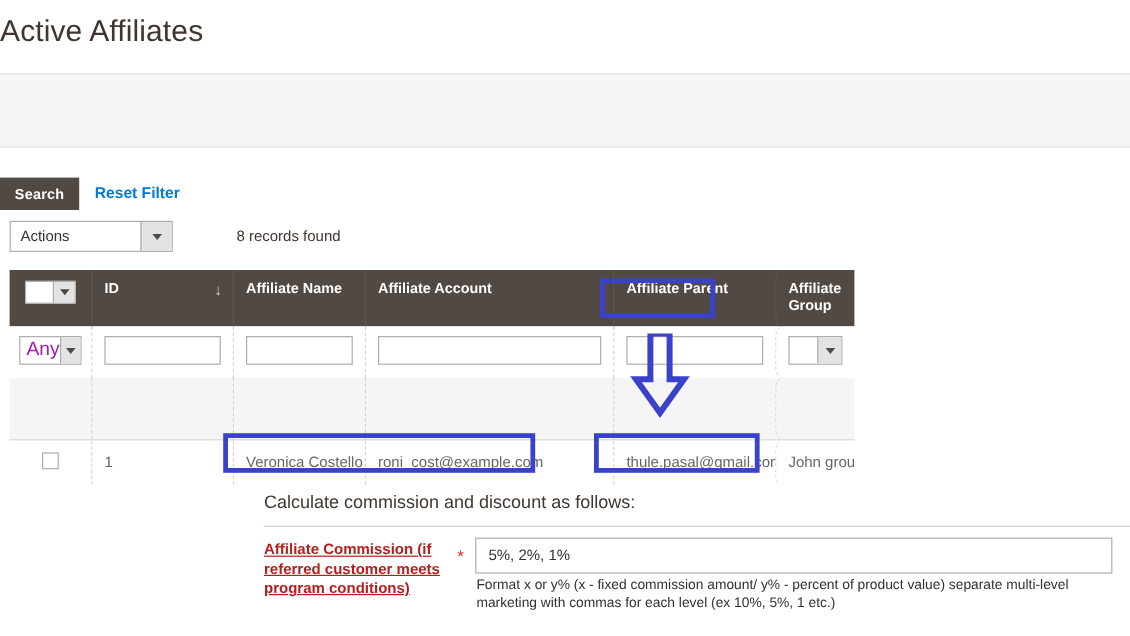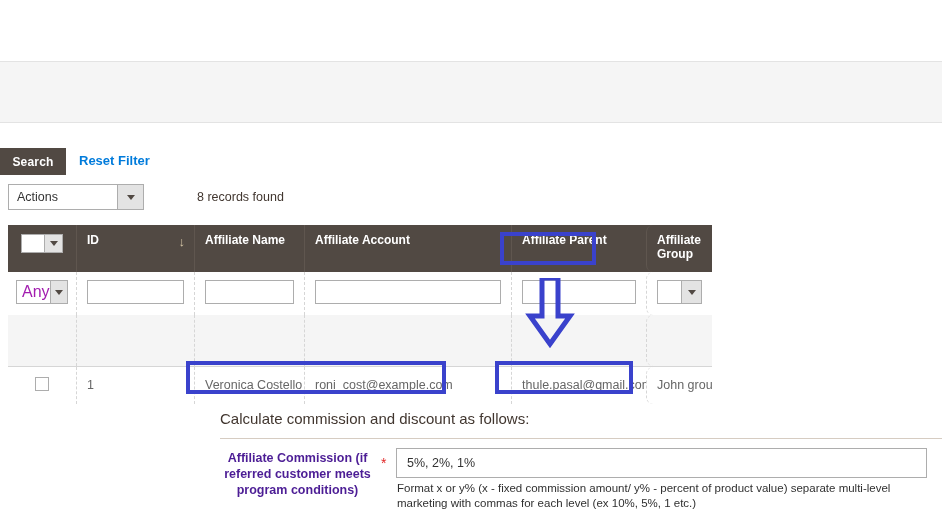--- a/index.html
+++ b/index.html
@@ -181,22 +181,22 @@
   .form-heading {
     position: absolute; left: 220px; top: 5px;
     font-size: 15px; color: #41362f; font-weight: 400;
   }
   .form-divider {
     position: absolute; left: 220px; top: 33px;
     width: 722px; height: 1px; background: #d6ccc2;
   }
   .field-label {
     position: absolute; left: 220px; top: 45px;
-    width: 155px; text-align: center;
-    font-size: 12.5px; font-weight: bold; color: #4c1d95; line-height: 16px;
+    width: 155px; text-align: left;
+    font-size: 12.5px; font-weight: bold; color: #b91c1c; line-height: 16px; text-decoration: underline;
   }
   .required-star {
     position: absolute; left: 381px; top: 50px;
     color: #e22626; font-size: 14px;
   }
   .commission-input {
     position: absolute; left: 396px; top: 448px;
     width: 531px; height: 30px;
     border: 1px solid #adadad; background: #ffffff;
     font-family: "Liberation Sans", sans-serif;
@@ -213,20 +213,21 @@
   .anno-parent-hdr { left: 500px; top: 232px; width: 96px; height: 33px; }
   .anno-name-cell  { left: 186px; top: 361px; width: 260px; height: 33px; }
   .anno-parent-cell{ left: 495px; top: 361px; width: 138px; height: 33px; }
   .anno-arrow { position: absolute; left: 518px; top: 278px; width: 64px; height: 72px; }
 </style>
 </head>
 <body>
 
 <div class="page">
 
+  <div class="page-title">Active Affiliates</div>
 
   <div class="grey-panel"></div>
 
   <div class="search-btn">Search</div>
   <div class="reset-filter">Reset Filter</div>
 
   <div class="actions-select">
     <div class="label">Actions</div>
     <div class="arrowbox">
         <i class="caret"></i>

